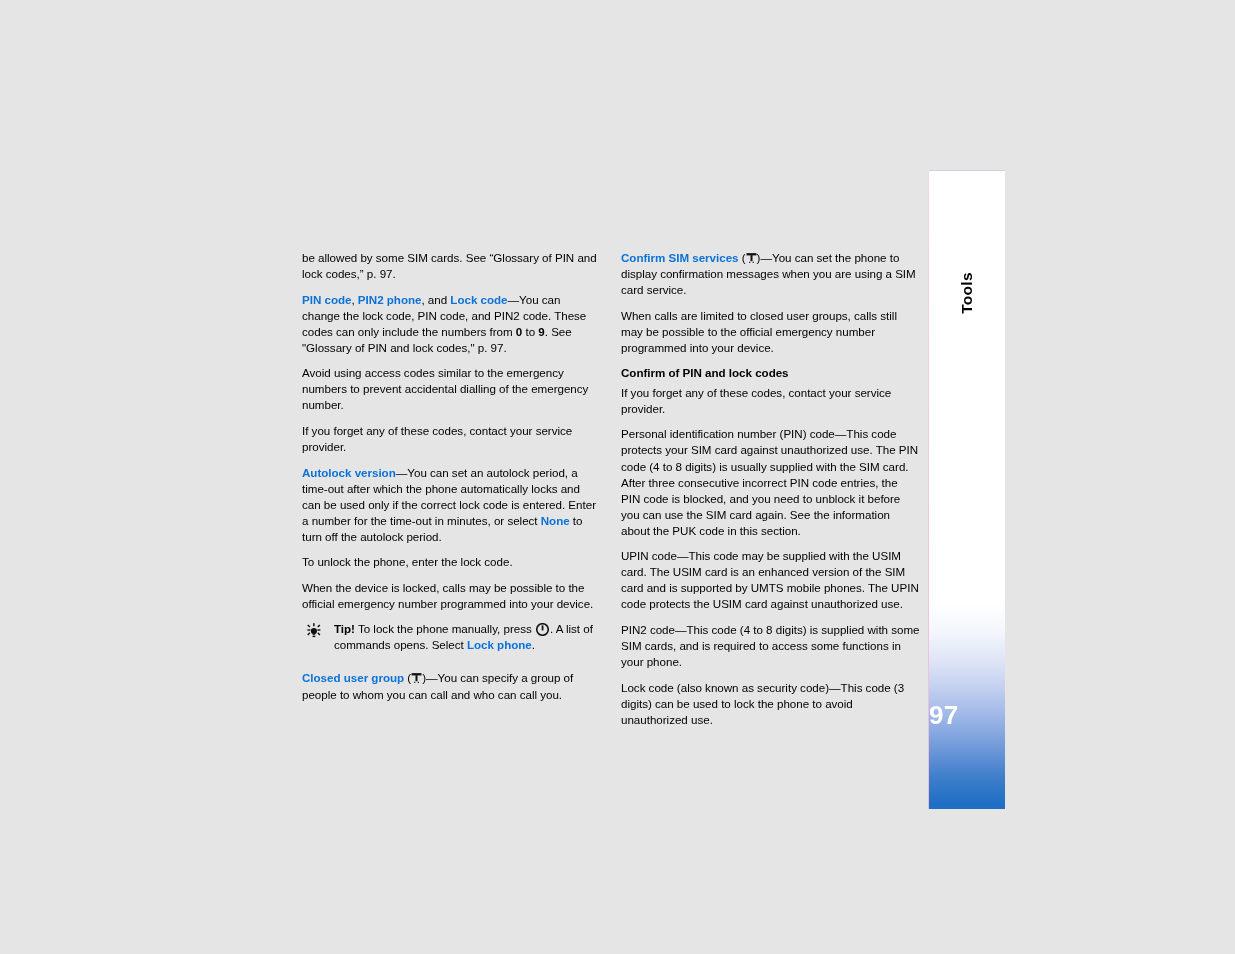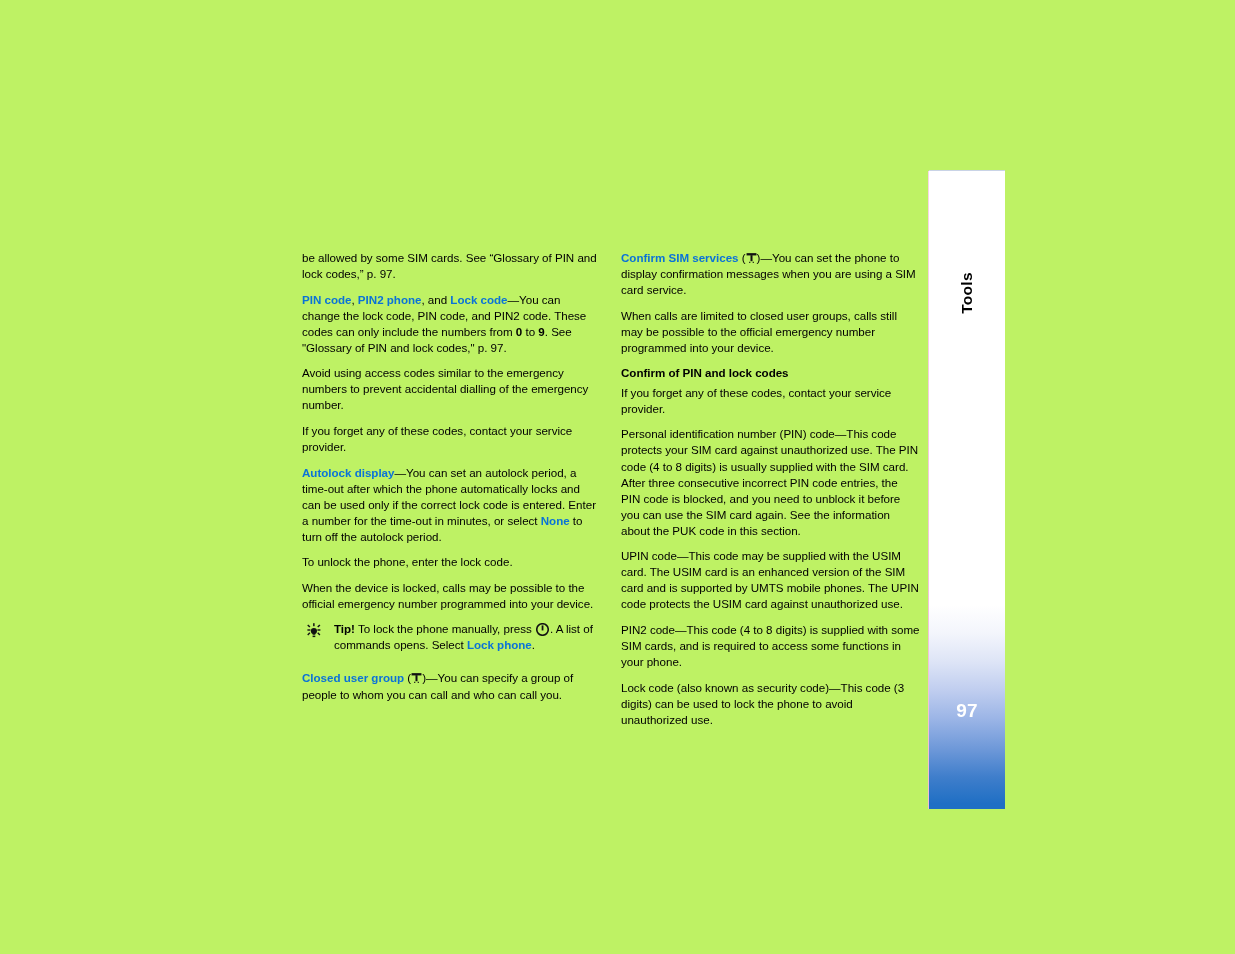--- a/index.html
+++ b/index.html
@@ -11,21 +11,21 @@
     width: 1235px;
     height: 954px;
     position: relative;
     font-family: "Liberation Sans", sans-serif;
     -webkit-font-smoothing: antialiased;
   }
 
   .page {
     position: absolute;
     inset: 0;
-    background: #bef264;
+    background: #e5e5e5;
   }
 
   
   .col {
     position: absolute;
     top: 250px;
     font-size: 11.6px;
     line-height: 16.05px;
     color: #000000;
     letter-spacing: -0.02px;
@@ -128,39 +128,39 @@
     font-size: 15.5px;
     font-weight: bold;
     color: #000000;
     letter-spacing: 0.3px;
   }
   .pagenum {
     position: absolute;
     left: 0;
     top: 529px;
     width: 76px;
-    text-align: center;
-    font-size: 19px;
+    text-align: left;
+    font-size: 26px;
     font-weight: bold;
     color: #ffffff;
     letter-spacing: 0.2px;
   }
 </style>
 </head>
 <body>
 
 <div class="page">
 
   <div class="col col-left">
     <div>
         <p class="para">be allowed by some SIM cards. See “Glossary of PIN and lock codes,” p. 97.</p>
         <p class="para"><span class="lnk">PIN code</span>, <span class="lnk">PIN2 phone</span>, and <span class="lnk">Lock code</span>—You can change the lock code, PIN code, and PIN2 code. These codes can only include the numbers from <span class="b">0</span> to <span class="b">9</span>. See "Glossary of PIN and lock codes," p. 97.</p>
         <p class="para">Avoid using access codes similar to the emergency numbers to prevent accidental dialling of the emergency number.</p>
         <p class="para">If you forget any of these codes, contact your service provider.</p>
-        <p class="para"><span class="lnk">Autolock display</span>—You can set an autolock period, a time-out after which the phone automatically locks and can be used only if the correct lock code is entered. Enter a number for the time-out in minutes, or select <span class="lnk">None</span> to turn off the autolock period.</p>
+        <p class="para"><span class="lnk">Autolock version</span>—You can set an autolock period, a time-out after which the phone automatically locks and can be used only if the correct lock code is entered. Enter a number for the time-out in minutes, or select <span class="lnk">None</span> to turn off the autolock period.</p>
         <p class="para">To unlock the phone, enter the lock code.</p>
         <p class="para">When the device is locked, calls  may be possible to the official emergency number programmed into your device.</p>
       </div>
     <div class="tip">
       <span class="tip-icon">
         <svg viewBox="0 0 16 16" width="16" height="16" aria-hidden="true">
           <g fill="#111">
             <rect x="7.1" y="0.2" width="1.5" height="3"></rect>
             <rect x="1.4" y="6.3" width="3" height="1.4"></rect>
             <rect x="11.4" y="6.3" width="3" height="1.4"></rect>

